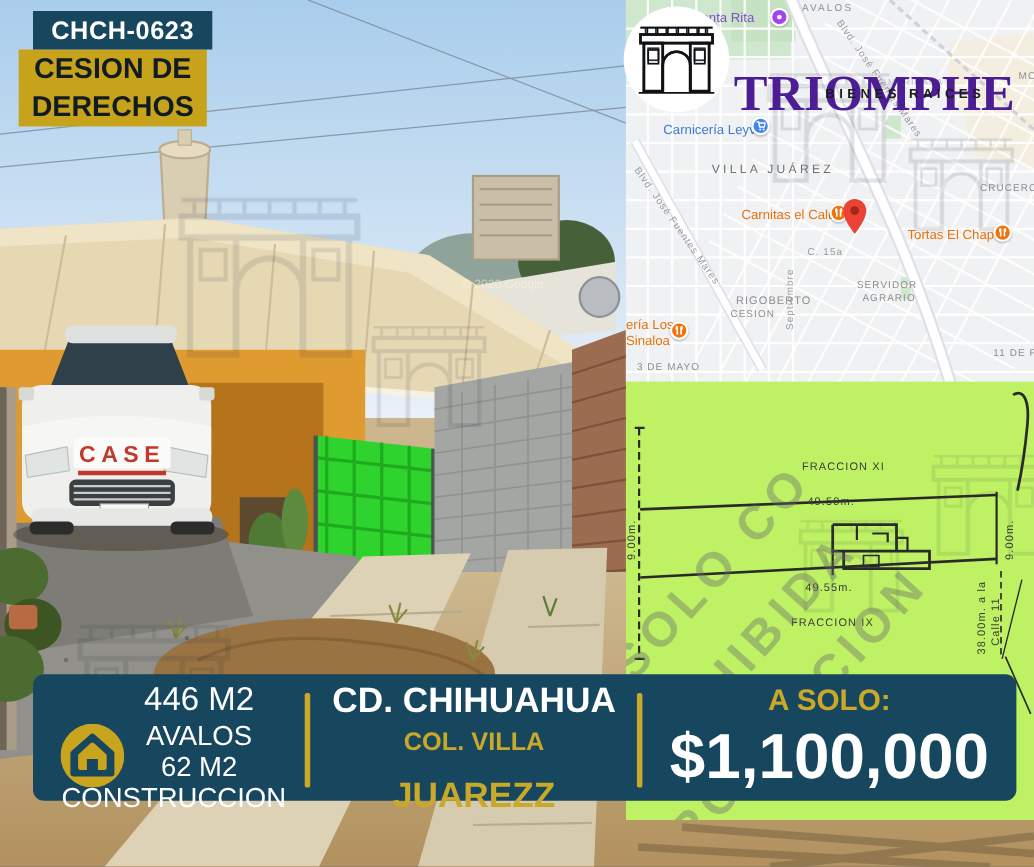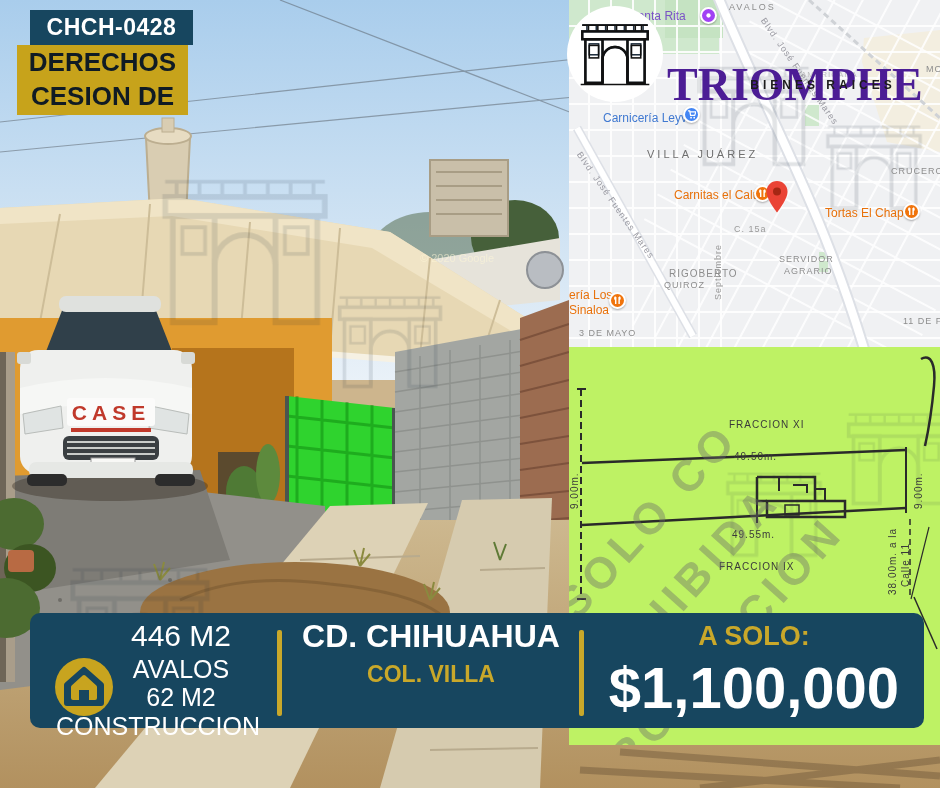--- a/index.html
+++ b/index.html
@@ -219,21 +219,21 @@
         <span class="map-label" style="left: 14px; top: 150px; color: rgb(154, 154, 162); font-size: 9px; letter-spacing: 1px; transform: rotate(55deg);">Blvd. José Fuentes Mares</span>
         <span class="map-label" style="left: 198px; top: 16px; color: rgb(154, 154, 162); font-size: 9px; letter-spacing: 1px; transform: rotate(55deg);">Blvd. José Fuentes Mares</span>
         <span class="map-label" style="left: 322px; top: 166px; color: rgb(141, 141, 141); font-size: 9px; letter-spacing: 1px;">CRUCERO</span>
         <span class="map-label" style="left: 105px; top: 188px; color: rgb(232, 113, 10); font-size: 12px; letter-spacing: 0px;">Carnitas el Calu</span>
         <span class="map-label" style="left: 256px; top: 206px; color: rgb(232, 113, 10); font-size: 12px; letter-spacing: 0px;">Tortas El Chapo</span>
         <span class="map-label" style="left: 165px; top: 224px; color: rgb(154, 154, 154); font-size: 9px; letter-spacing: 1px;">C. 15a</span>
         <span class="map-label" style="left: 144px; top: 300px; color: rgb(154, 154, 154); font-size: 9px; letter-spacing: 1px; transform: rotate(-90deg);">Septiembre</span>
         <span class="map-label" style="left: 210px; top: 254px; color: rgb(141, 141, 141); font-size: 9px; letter-spacing: 1px;">SERVIDOR</span>
         <span class="map-label" style="left: 215px; top: 266px; color: rgb(141, 141, 141); font-size: 9px; letter-spacing: 1px;">AGRARIO</span>
         <span class="map-label" style="left: 100px; top: 268px; color: rgb(141, 141, 141); font-size: 10px; letter-spacing: 1px; text-align: center;">RIGOBERTO</span>
-        <span class="map-label" style="left: 95px; top: 280px; color: rgb(141, 141, 141); font-size: 9px; letter-spacing: 1px;">QUIROZ</span>
+        <span class="map-label" style="left: 95px; top: 280px; color: rgb(141, 141, 141); font-size: 9px; letter-spacing: 1px;">CESION</span>
         <span class="map-label" style="left: 0px; top: 288px; color: rgb(232, 113, 10); font-size: 12px; letter-spacing: 0px;">ería Los</span>
         <span class="map-label" style="left: 0px; top: 303px; color: rgb(232, 113, 10); font-size: 12px; letter-spacing: 0px;">Sinaloa</span>
         <span class="map-label" style="left: 10px; top: 328px; color: rgb(141, 141, 141); font-size: 9px; letter-spacing: 1px;">3 DE MAYO</span>
         <span class="map-label" style="left: 334px; top: 316px; color: rgb(141, 141, 141); font-size: 9px; letter-spacing: 1px;">11 DE FE</span>
       </div>
     <div id="map-pois">
         <div class="poi" style="left: 131px; top: 7px; background: rgb(161, 66, 244);">
           <svg width="9" height="9" viewBox="0 0 10 10">
             <circle cx="5" cy="5" r="2.4" fill="#fff"></circle>
           </svg>
@@ -321,43 +321,44 @@
           <rect x="17" y="32" width="12" height="16"></rect>
           <rect x="71" y="32" width="12" height="16"></rect>
           <path d="M6 82 h88"></path>
         </g>
       </svg>
     </div>
     <div class="brand-name">TRIOMPHE</div>
     <div class="brand-tagline">BIENES RAICES</div>
   </div>
 
-  <div class="abs id-badge">CHCH-0428</div>
+  <div class="abs id-badge">CHCH-0623</div>
   <div class="abs type-badge">
+    <span>CESION DE</span>
     <span>DERECHOS</span>
-    <span>CESION DE</span>
   </div>
 
   <div class="abs footer">
 
     <svg class="abs" style="left:25px;top:45px" width="58" height="58" viewBox="0 0 58 58">
       <circle cx="29" cy="29" r="29" fill="#c8a41f"></circle>
       <path d="M29 12 L46 27 V45 H12 V27 Z" fill="#17465f" stroke="#17465f" stroke-width="6" stroke-linejoin="round"></path>
       <path d="M29 19 L40 29 V40 H18 V29 Z" fill="#c8a41f" stroke="#c8a41f" stroke-width="4" stroke-linejoin="round"></path>
       <rect x="24" y="32" width="10" height="10" fill="#17465f"></rect>
     </svg>
     <div class="f-txt" style="left:85px;top:8px;width:132px;font-size:30px;font-weight:500">446 M2</div>
     <div class="f-txt" style="left:85px;top:44px;width:132px;font-size:25px;font-weight:400">AVALOS</div>
     <div class="f-txt" style="left:85px;top:72px;width:132px;font-size:25px;font-weight:400">62 M2</div>
     <div class="f-txt" style="left:18px;top:101px;width:220px;font-size:25px;font-weight:400">CONSTRUCCION</div>
 
     <div class="fdiv" style="left:247px"></div>
 
     <div class="f-txt" style="left:250px;top:7px;width:302px;font-size:32px;font-weight:800">CD. CHIHUAHUA</div>
     <div class="f-txt" style="left:250px;top:50px;width:302px;font-size:23px;font-weight:800;color:var(--goldtext)">COL. VILLA</div>
+    <div class="f-txt" style="left:250px;top:94px;width:302px;font-size:32px;font-weight:800;color:var(--goldtext)">JUAREZZ</div>
 
     <div class="fdiv" style="left:549px"></div>
 
     <div class="f-txt" style="left:554px;top:10px;width:340px;font-size:27px;font-weight:800;color:var(--goldtext)">A SOLO:</div>
     <div class="f-txt price" style="left:554px;top:46px;width:340px;font-size:58px">$1,100,000</div>
   </div>
 
 </div>
 
 </body></html>

